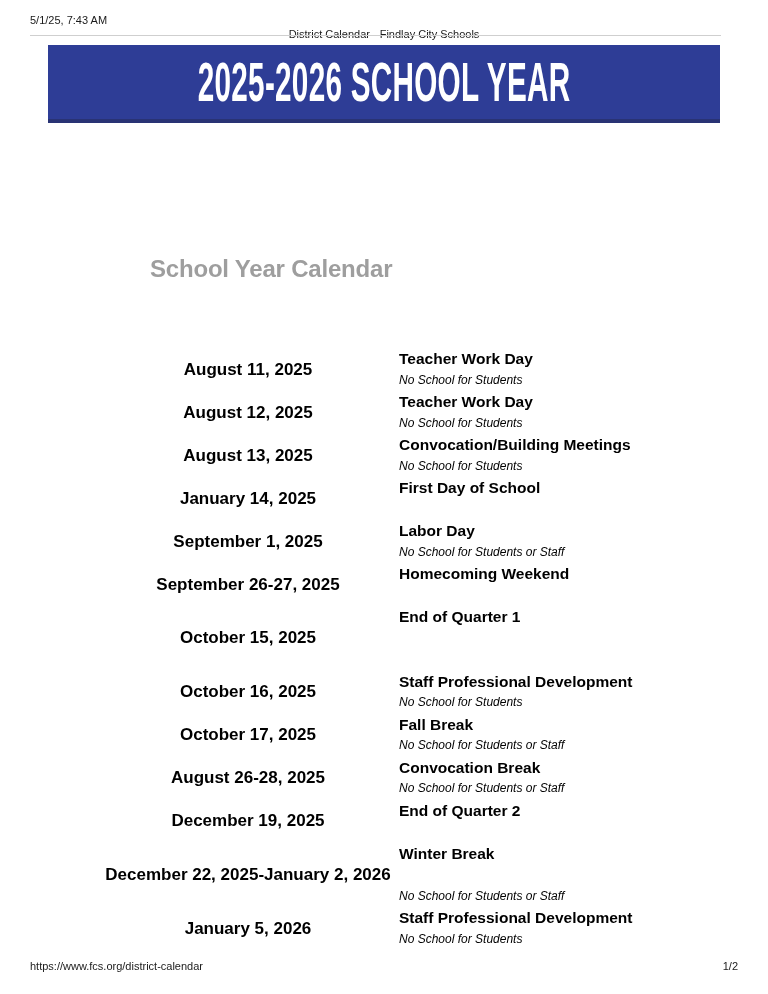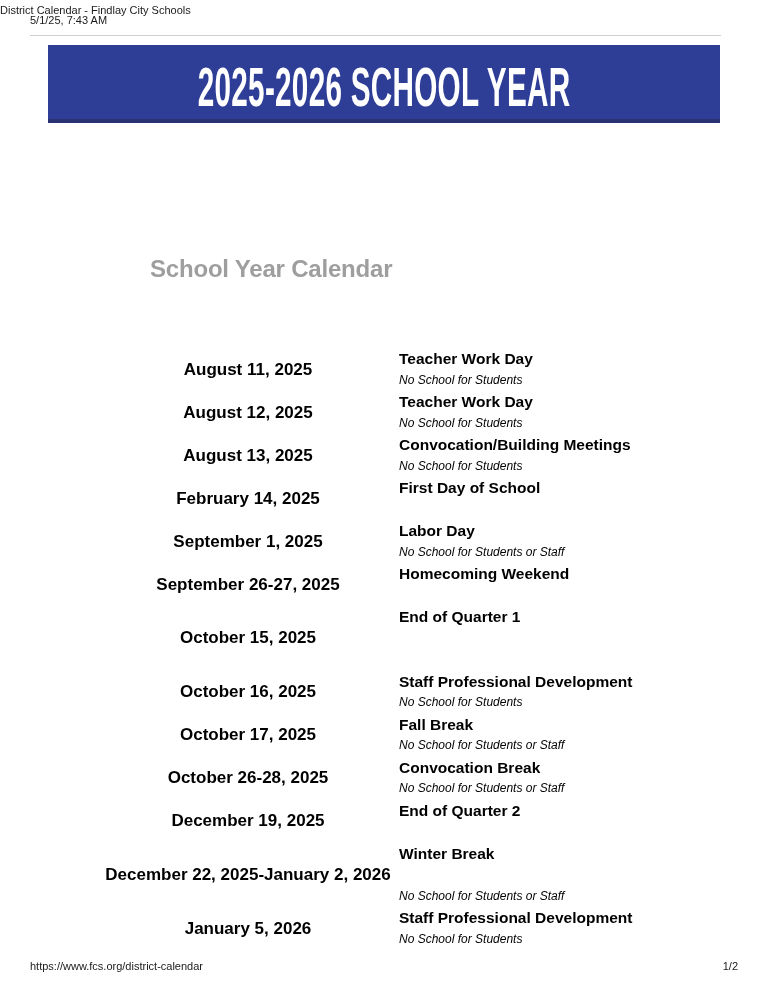--- a/index.html
+++ b/index.html
@@ -11,36 +11,36 @@
     overflow: hidden;
     position: relative;
   }
   .print-meta {
     position: absolute;
     font-size: 11px;
     color: #1a1a1a;
     white-space: nowrap;
   }
   .ph-timestamp { left: 30px; top: 14px; }
-  .ph-title { left: 0; top: 4px; width: 100%; text-align: left; }
+  .ph-title { left: 0; top: 28px; width: 100%; text-align: center; }
   .pf-url { left: 30px; top: 960px; }
   .pf-page { right: 30px; top: 960px; text-align: center; }
 
   .hairline {
     position: absolute;
     left: 30px; top: 35px;
     width: 691px; height: 1px;
     background: #cfcfcf;
   }
 
   .banner {
     position: absolute;
     left: 48px; top: 45px;
     width: 672px; height: 78px;
-    display: flex; align-items: flex-end; justify-content: center;
+    display: flex; align-items: center; justify-content: center;
     border-bottom: 4px solid #d946ef;
     overflow: hidden;
   }
   .banner-text {
     display: inline-block;
     font-size: 55px;
     font-weight: bold;
     color: #ffffff;
     white-space: nowrap;
     letter-spacing: 0.5px;
@@ -122,21 +122,21 @@
       </div>
     </div>
     <div class="cal-row">
       <div class="date-cell">August 13, 2025</div>
       <div class="event-cell">
         <div class="line bold">Convocation/Building Meetings</div>
         <div class="line italic">No School for Students</div>
       </div>
     </div>
     <div class="cal-row">
-      <div class="date-cell">February 14, 2025</div>
+      <div class="date-cell">January 14, 2025</div>
       <div class="event-cell">
         <div class="line bold">First Day of School</div>
         <div class="line empty">&nbsp;</div>
       </div>
     </div>
     <div class="cal-row">
       <div class="date-cell">September 1, 2025</div>
       <div class="event-cell">
         <div class="line bold">Labor Day</div>
         <div class="line italic">No School for Students or Staff</div>
@@ -165,21 +165,21 @@
       </div>
     </div>
     <div class="cal-row">
       <div class="date-cell">October 17, 2025</div>
       <div class="event-cell">
         <div class="line bold">Fall Break</div>
         <div class="line italic">No School for Students or Staff</div>
       </div>
     </div>
     <div class="cal-row">
-      <div class="date-cell">October 26-28, 2025</div>
+      <div class="date-cell">August 26-28, 2025</div>
       <div class="event-cell">
         <div class="line bold">Convocation Break</div>
         <div class="line italic">No School for Students or Staff</div>
       </div>
     </div>
     <div class="cal-row">
       <div class="date-cell">December 19, 2025</div>
       <div class="event-cell">
         <div class="line bold">End of Quarter 2</div>
         <div class="line empty">&nbsp;</div>

